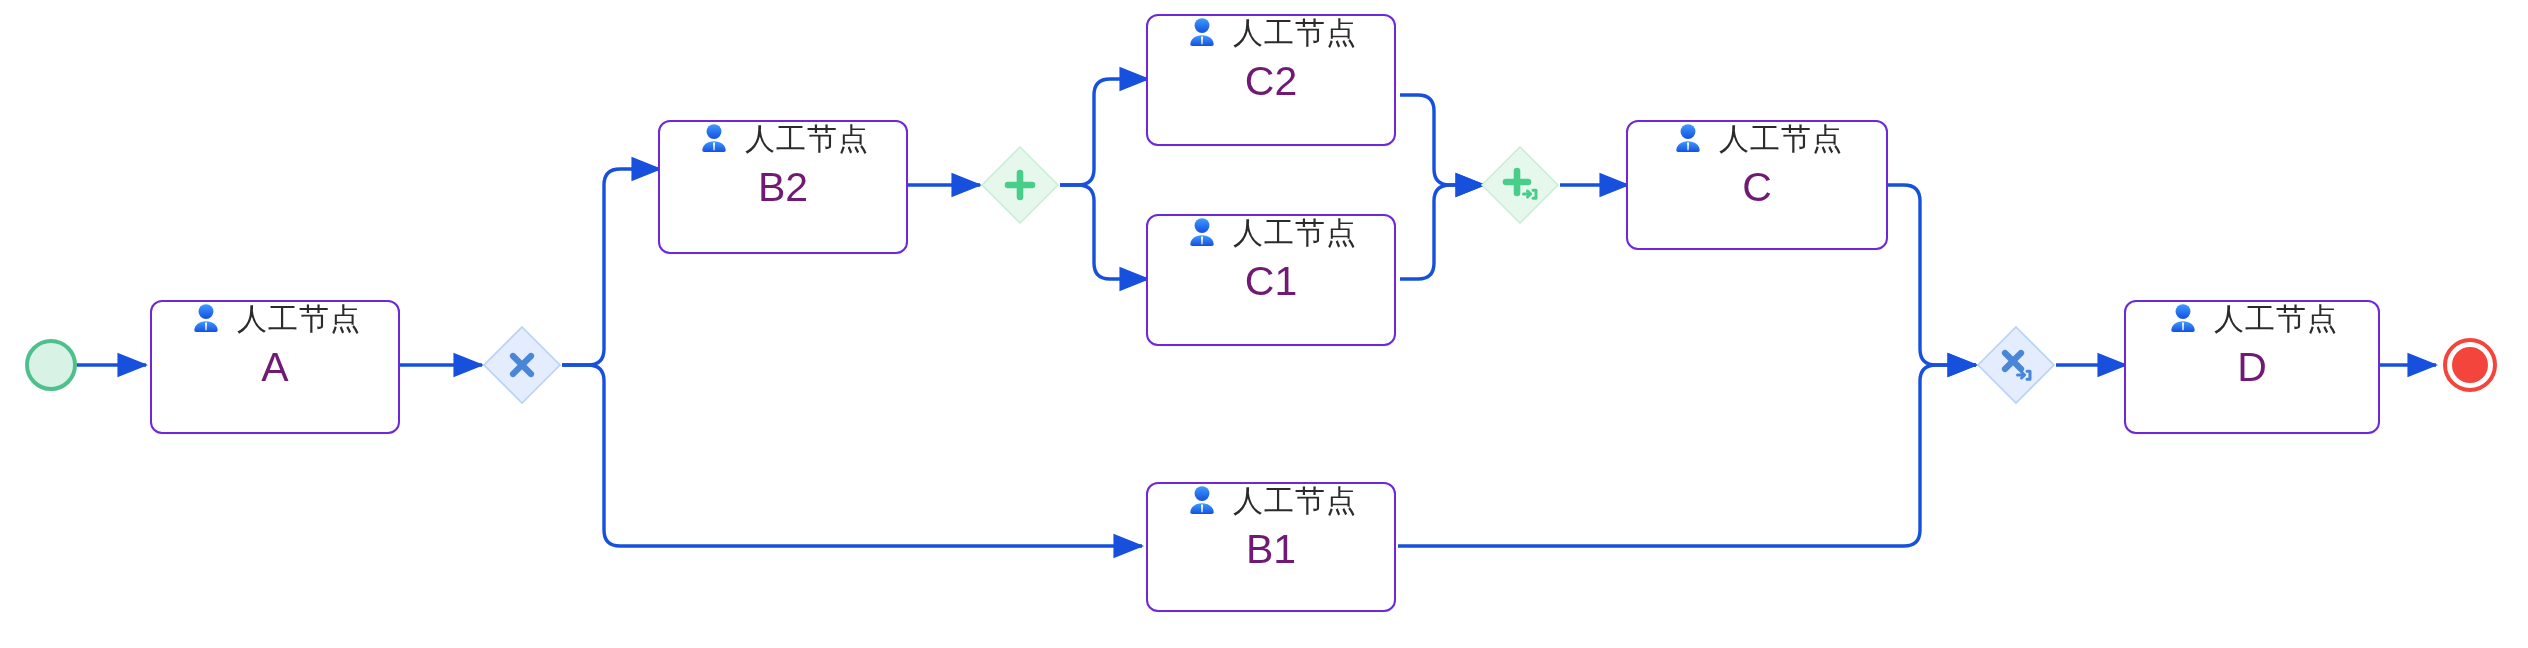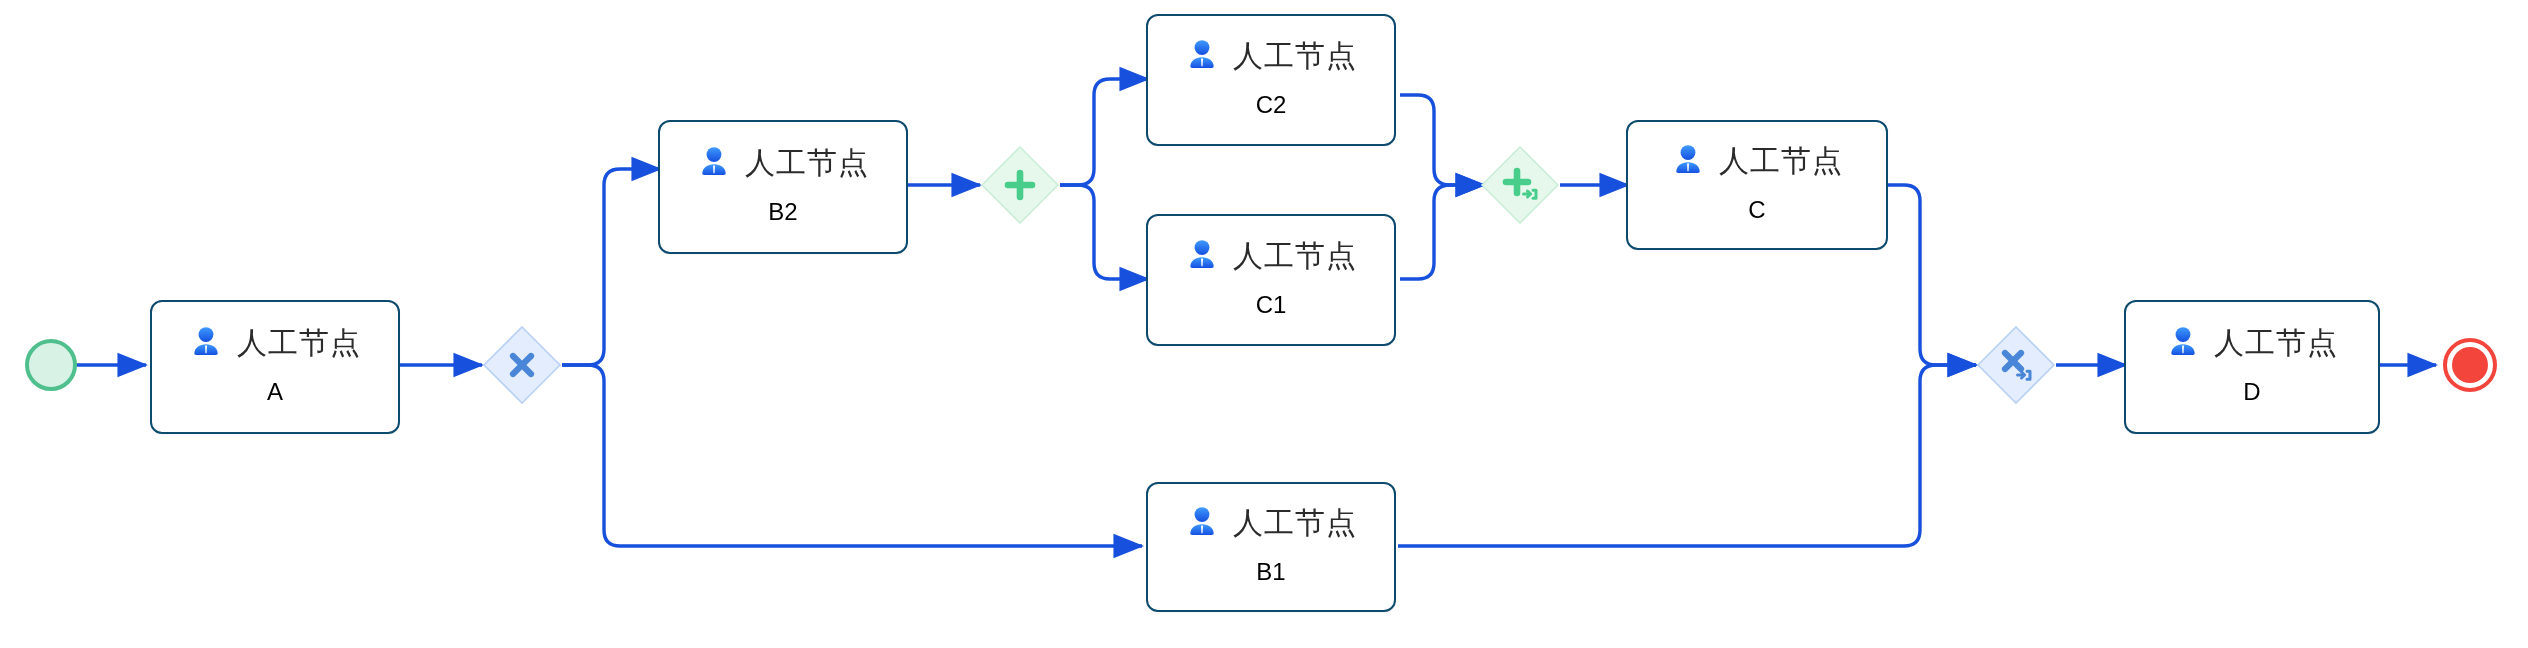--- a/index.html
+++ b/index.html
@@ -14,48 +14,47 @@
     position:relative;
     width:2528px; height:648px;
     background:#ffffff;
   }
   #edges { position:absolute; left:0; top:0; width:2528px; height:648px; }
 
   
   .task {
     position:absolute;
     background:#ffffff;
-    border:2px solid #0c4a6e;
+    border:2px solid #6d28d9;
     border-radius:12px;
     box-shadow:0 1px 2px rgba(0,0,0,0.04);
     display:flex;
     flex-direction:column;
     align-items:center;
-    justify-content:center;
     z-index:5;
   }
   .task-row {
     display:flex;
     align-items:center;
     justify-content:center;
     gap:14px;
     width:100%;
   }
   .task-title {
     font-size:30px;
     color:#2b2b2b;
     letter-spacing:1px;
     white-space:nowrap;
     line-height:1.05;
   }
   .task-sub {
-    font-size:24px;
-    color:#000000;
+    font-size:41px;
+    color:#701a75;
     line-height:1.35;
-    margin-top:17px;
+    margin-top:4px;
     white-space:nowrap;
   }
   .person-icon { width:34px; height:34px; display:block; flex:0 0 auto; }
 
   
   .gateway {
     position:absolute;
     z-index:5;
   }
   .gateway svg { display:block; overflow:visible; }

